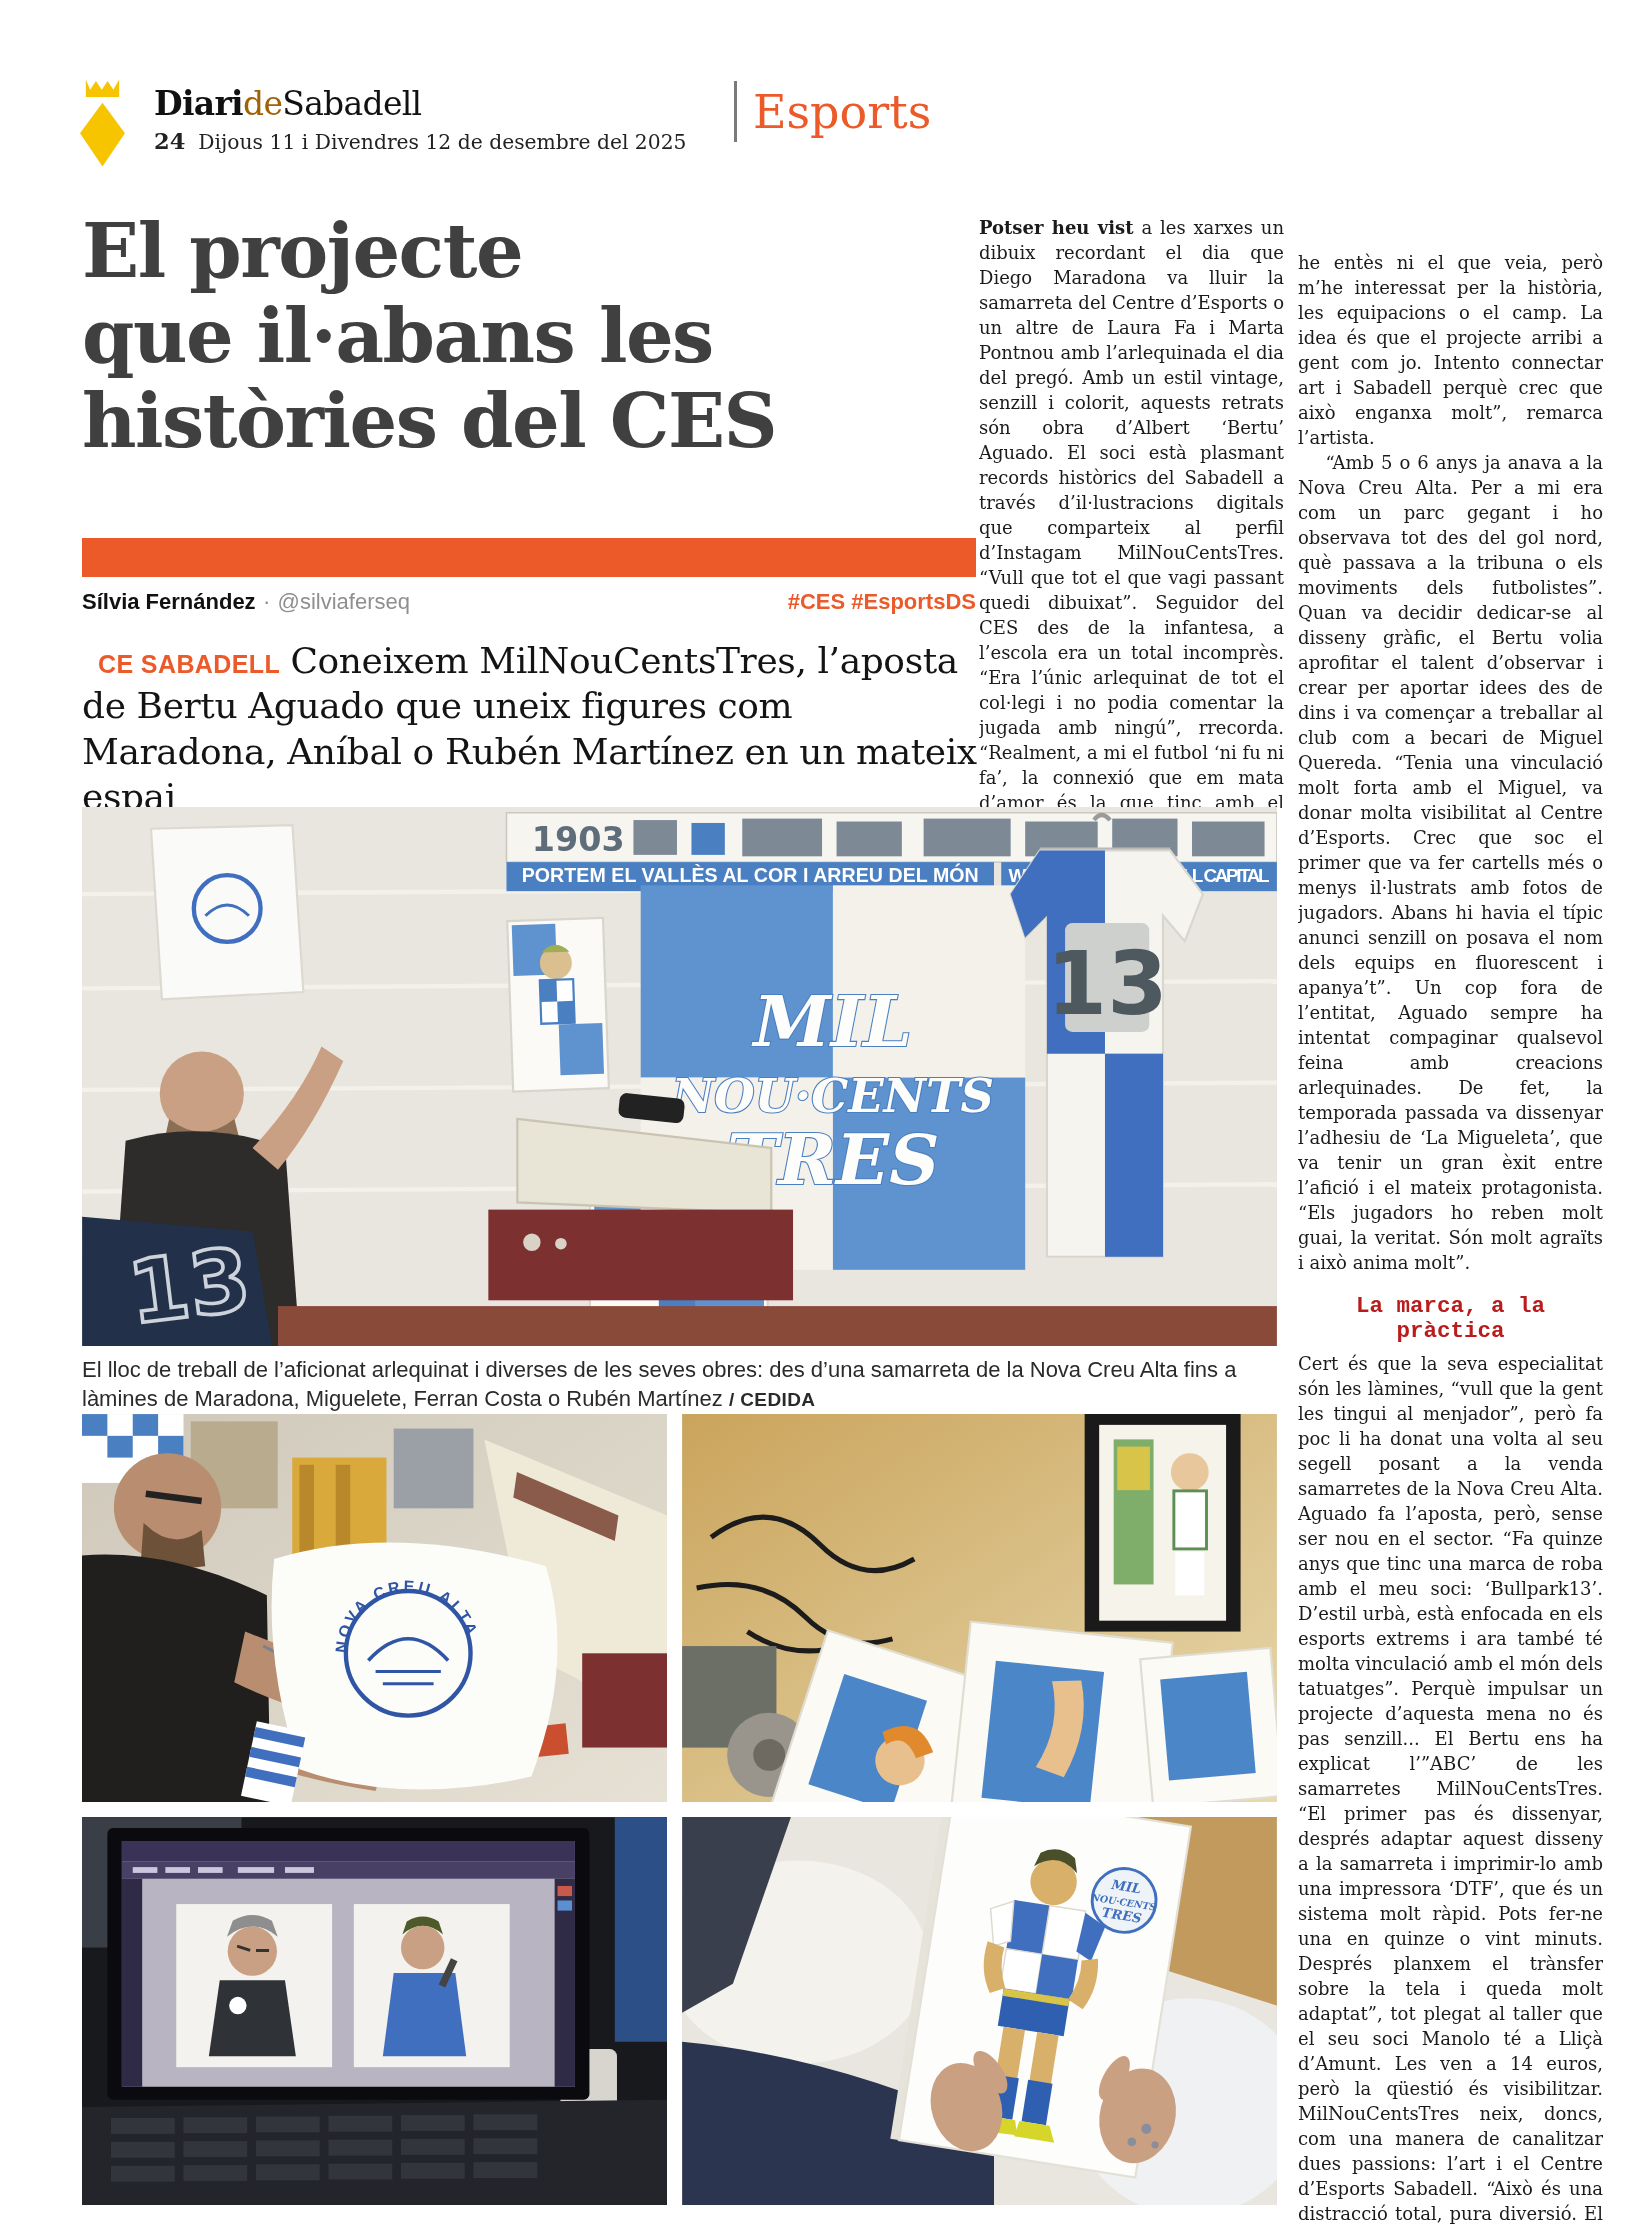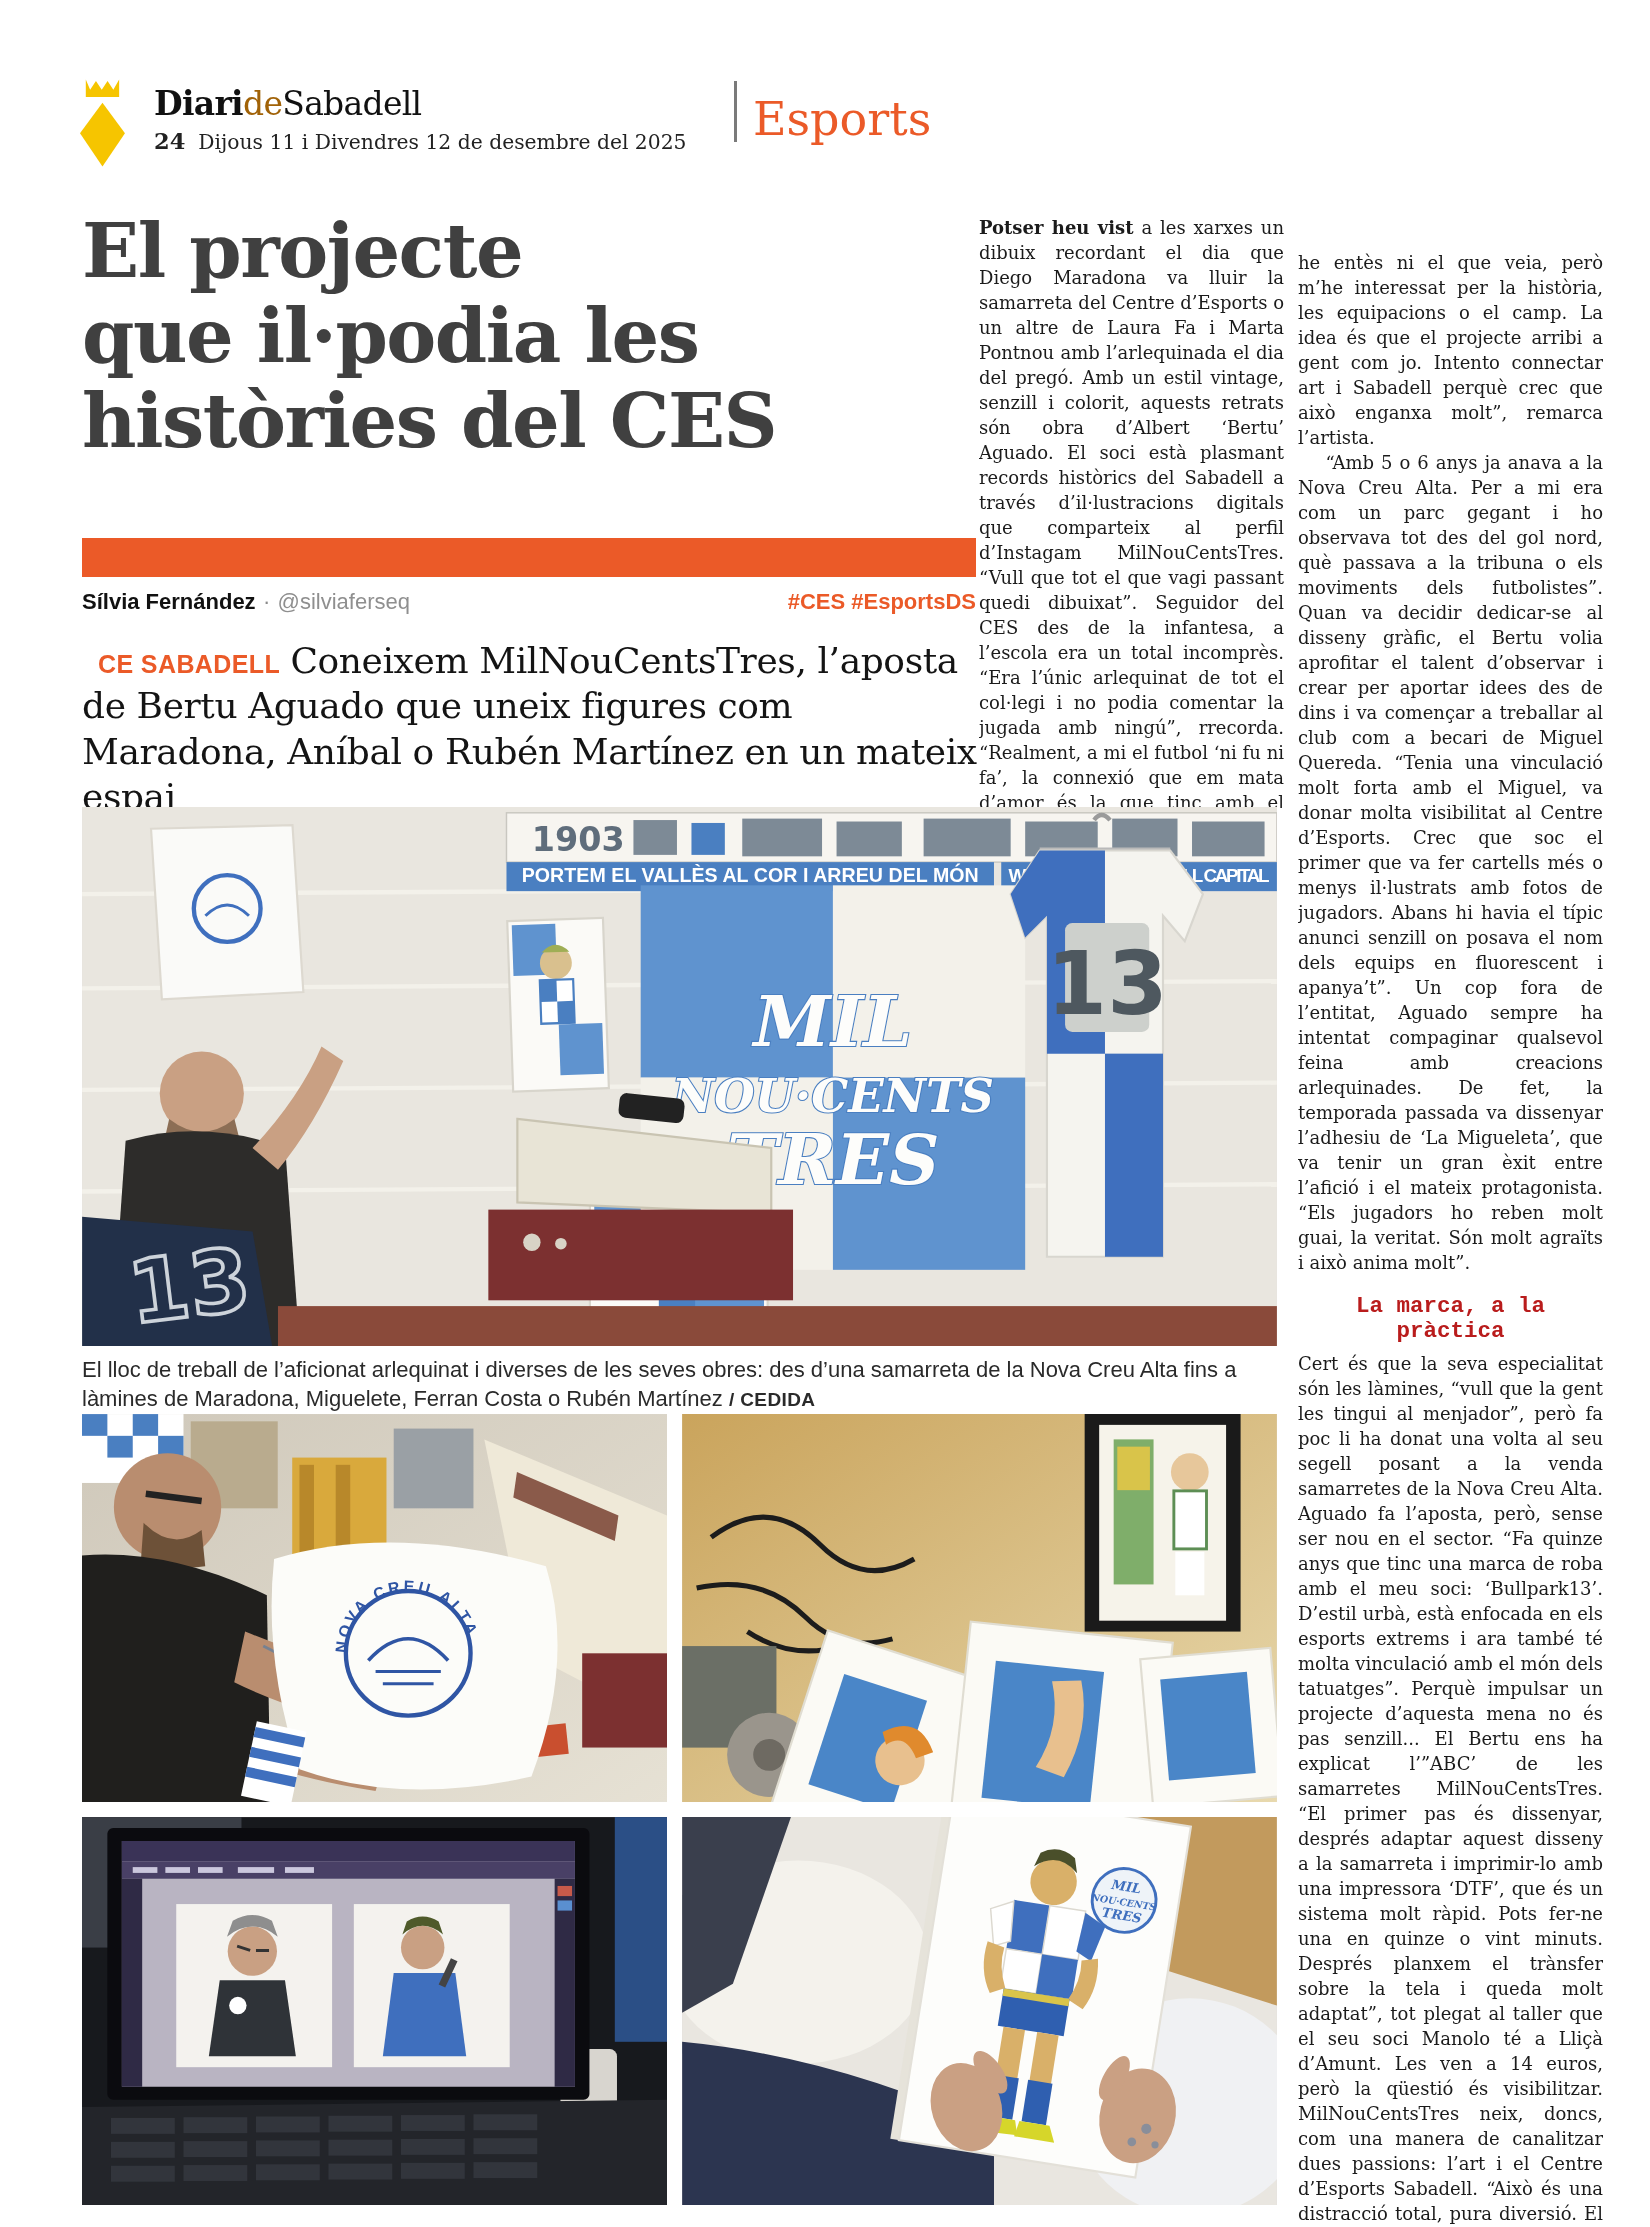--- a/index.html
+++ b/index.html
@@ -7,21 +7,21 @@
         font-family:"DejaVu Serif", serif;color:#1b1b1b;}
   .abs{position:absolute;}
 
   
   .masthead-text{font-family:"DejaVu Serif",serif;font-size:33px;letter-spacing:-0.7px;}
   .masthead-text .b{font-weight:bold;color:#111;}
   .masthead-text .g{color:#a16207;}
   .masthead-text .r{color:#111;}
   .dateline{font-family:"DejaVu Serif",serif;font-size:20.3px;color:#222;}
   .dateline .num{font-weight:bold;font-size:22.5px;margin-right:13px;margin-top:28px;}
-  .section-wrap{display:flex;align-items:flex-end;padding-left:20px;}
+  .section-wrap{display:flex;align-items:center;padding-left:20px;}
   .section-rule{width:2.9px;height:61px;background:#7a7a7a;margin-right:16px;}
   .section-title{font-family:"DejaVu Serif",serif;font-size:46px;color:#eb5a28;line-height:1.0;}
 
   
   .headline{font-family:"DejaVu Serif",serif;font-weight:bold;font-size:75px;line-height:1.13;
             color:#404040;letter-spacing:-1.5px;}
   .orange-bar{background:#eb5a28;}
   .byline{font-family:"Liberation Sans",sans-serif;font-size:22px;color:#111;}
   .byline .dot{color:#8a8a8a;margin:0 7.3px;}
   .byline .handle{color:#8f8f8f;font-weight:300;text-align:right;}
@@ -64,21 +64,21 @@
     <span class="num">24</span><span>Dijous 11 i Divendres 12 de desembre del 2025</span>
   </div>
 
   <div class="abs section-wrap" style="left:714px;top:81px;">
     <div class="section-rule"></div>
     <div class="section-title">Esports</div>
   </div>
 
   <div class="abs headline" style="left:82px;top:209px;width:907px;">
     <div>El projecte</div>
-    <div>que il·podia les</div>
+    <div>que il·abans les</div>
     <div>històries del CES</div>
   </div>
 
   <div class="abs orange-bar" style="left:82px;top:538px;width:894px;height:39px;"></div>
 
   <div class="abs byline" style="left:82px;top:589px;width:653px;">
     <span style="font-weight:bold;">Sílvia Fernández</span><span class="dot">·</span><span class="handle">@silviaferseq</span>
   </div>
   <div class="abs hashtags" style="left:613px;top:589px;width:363px;">#CES  #EsportsDS</div>
 

